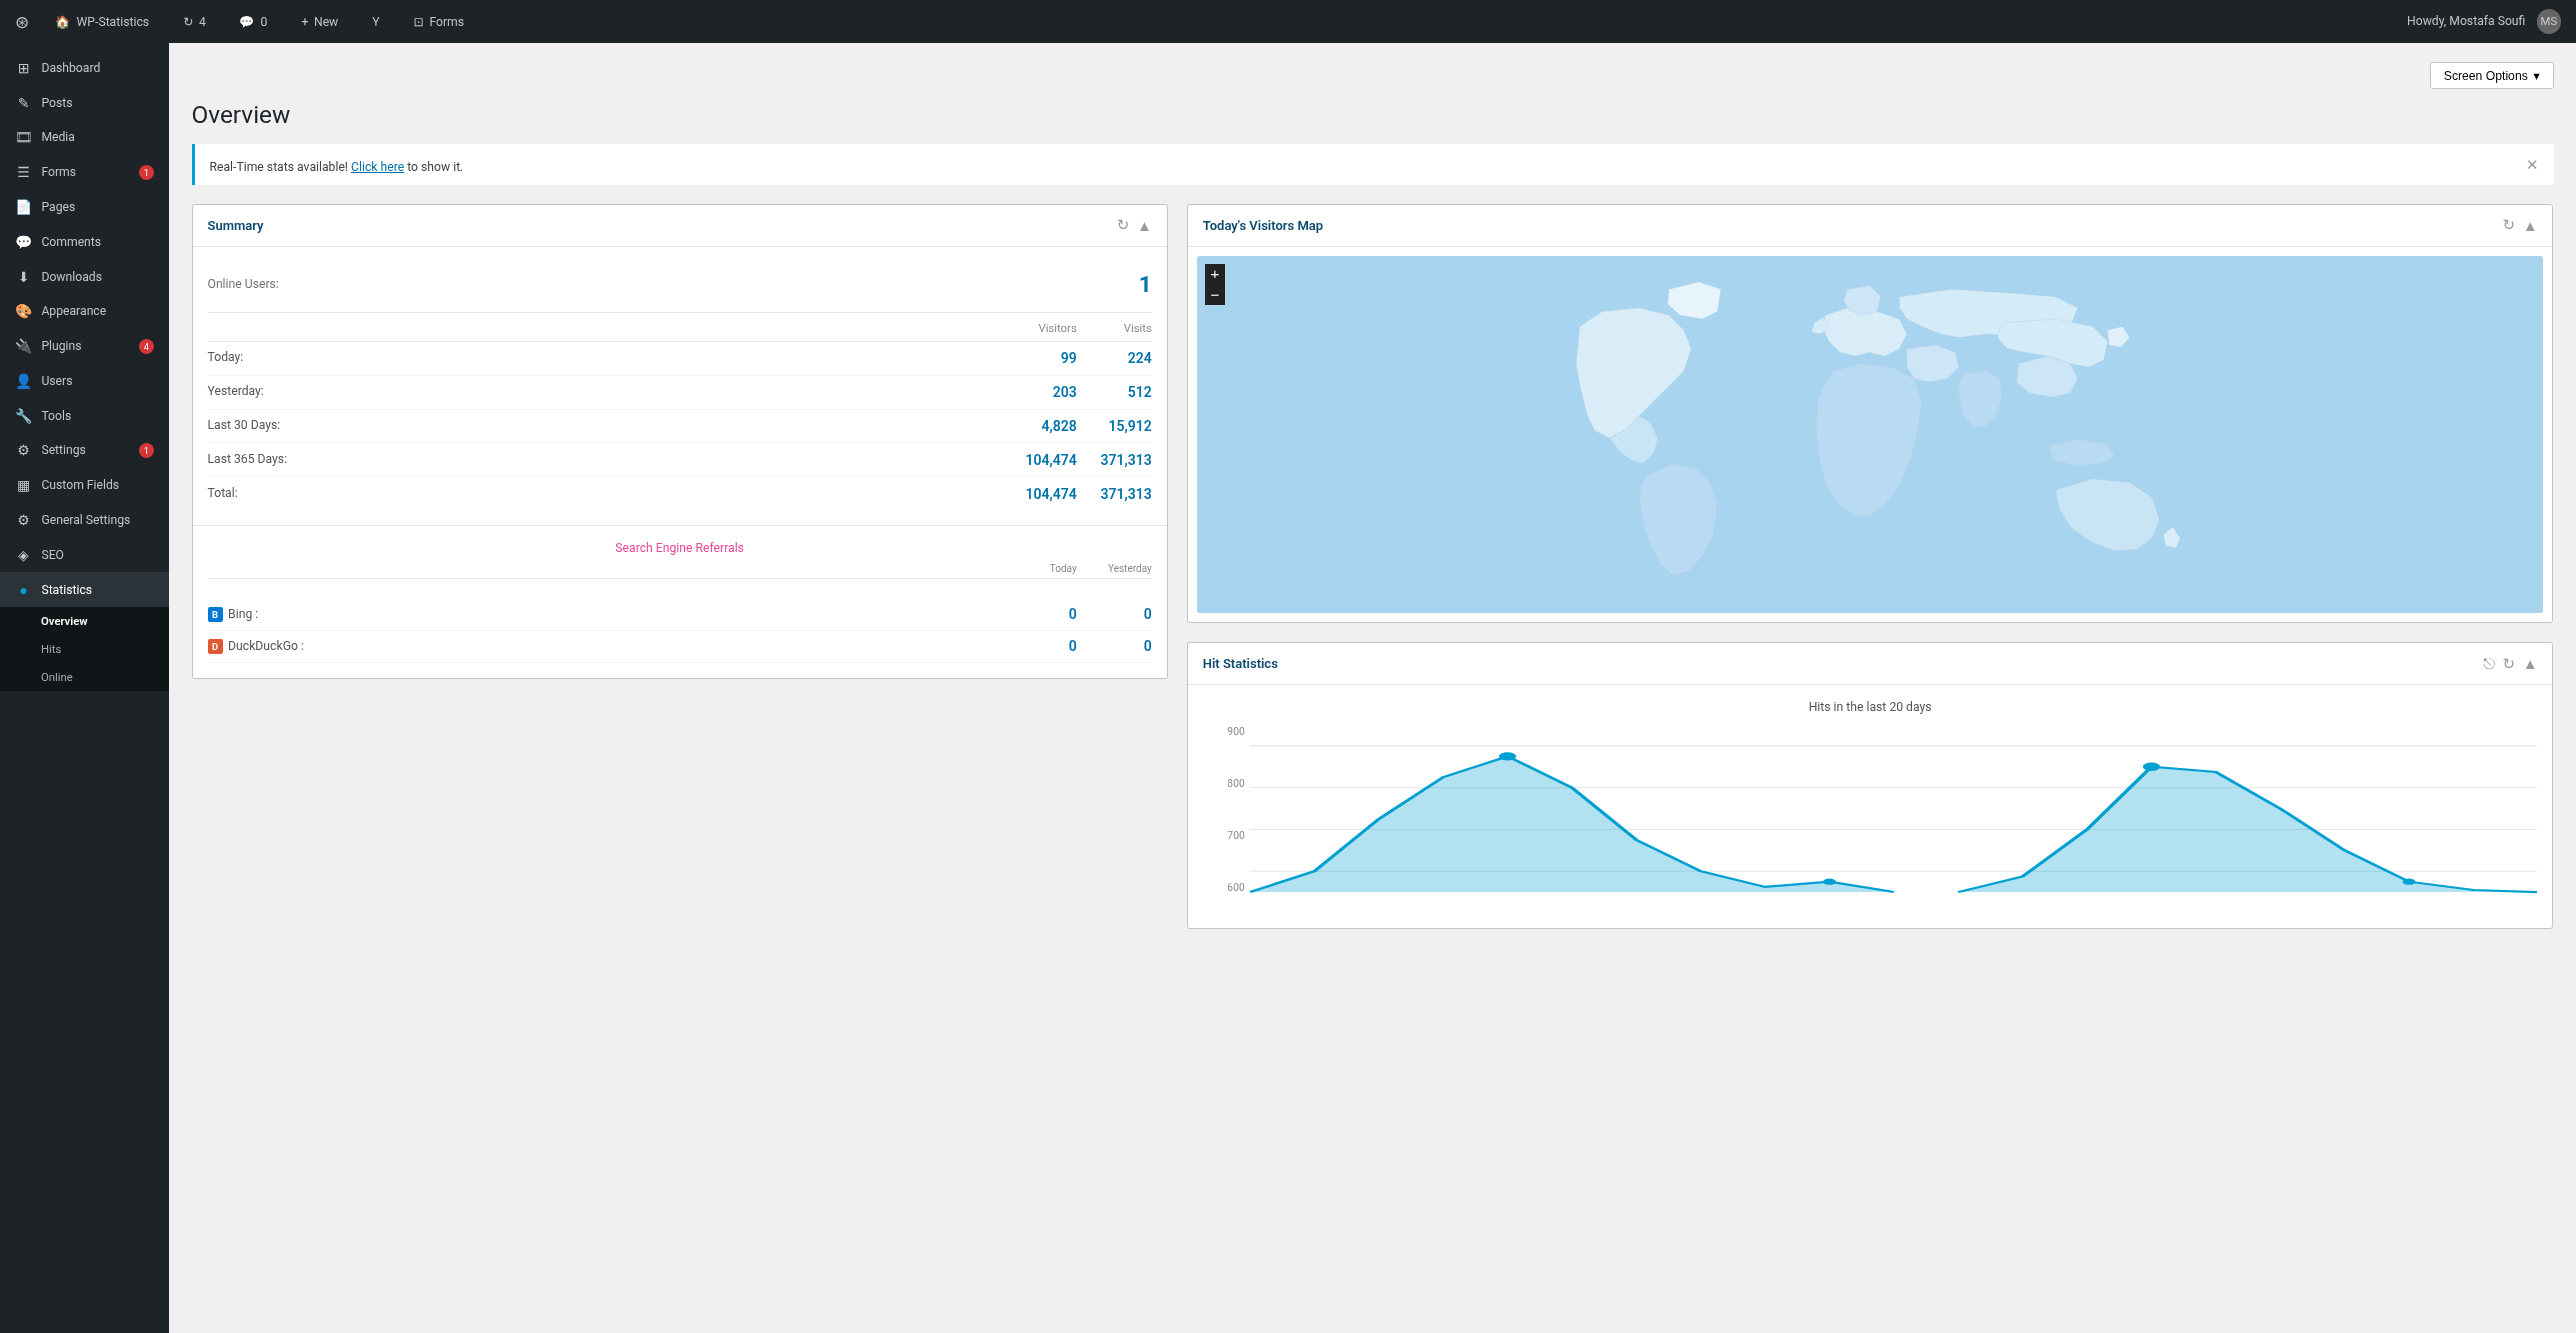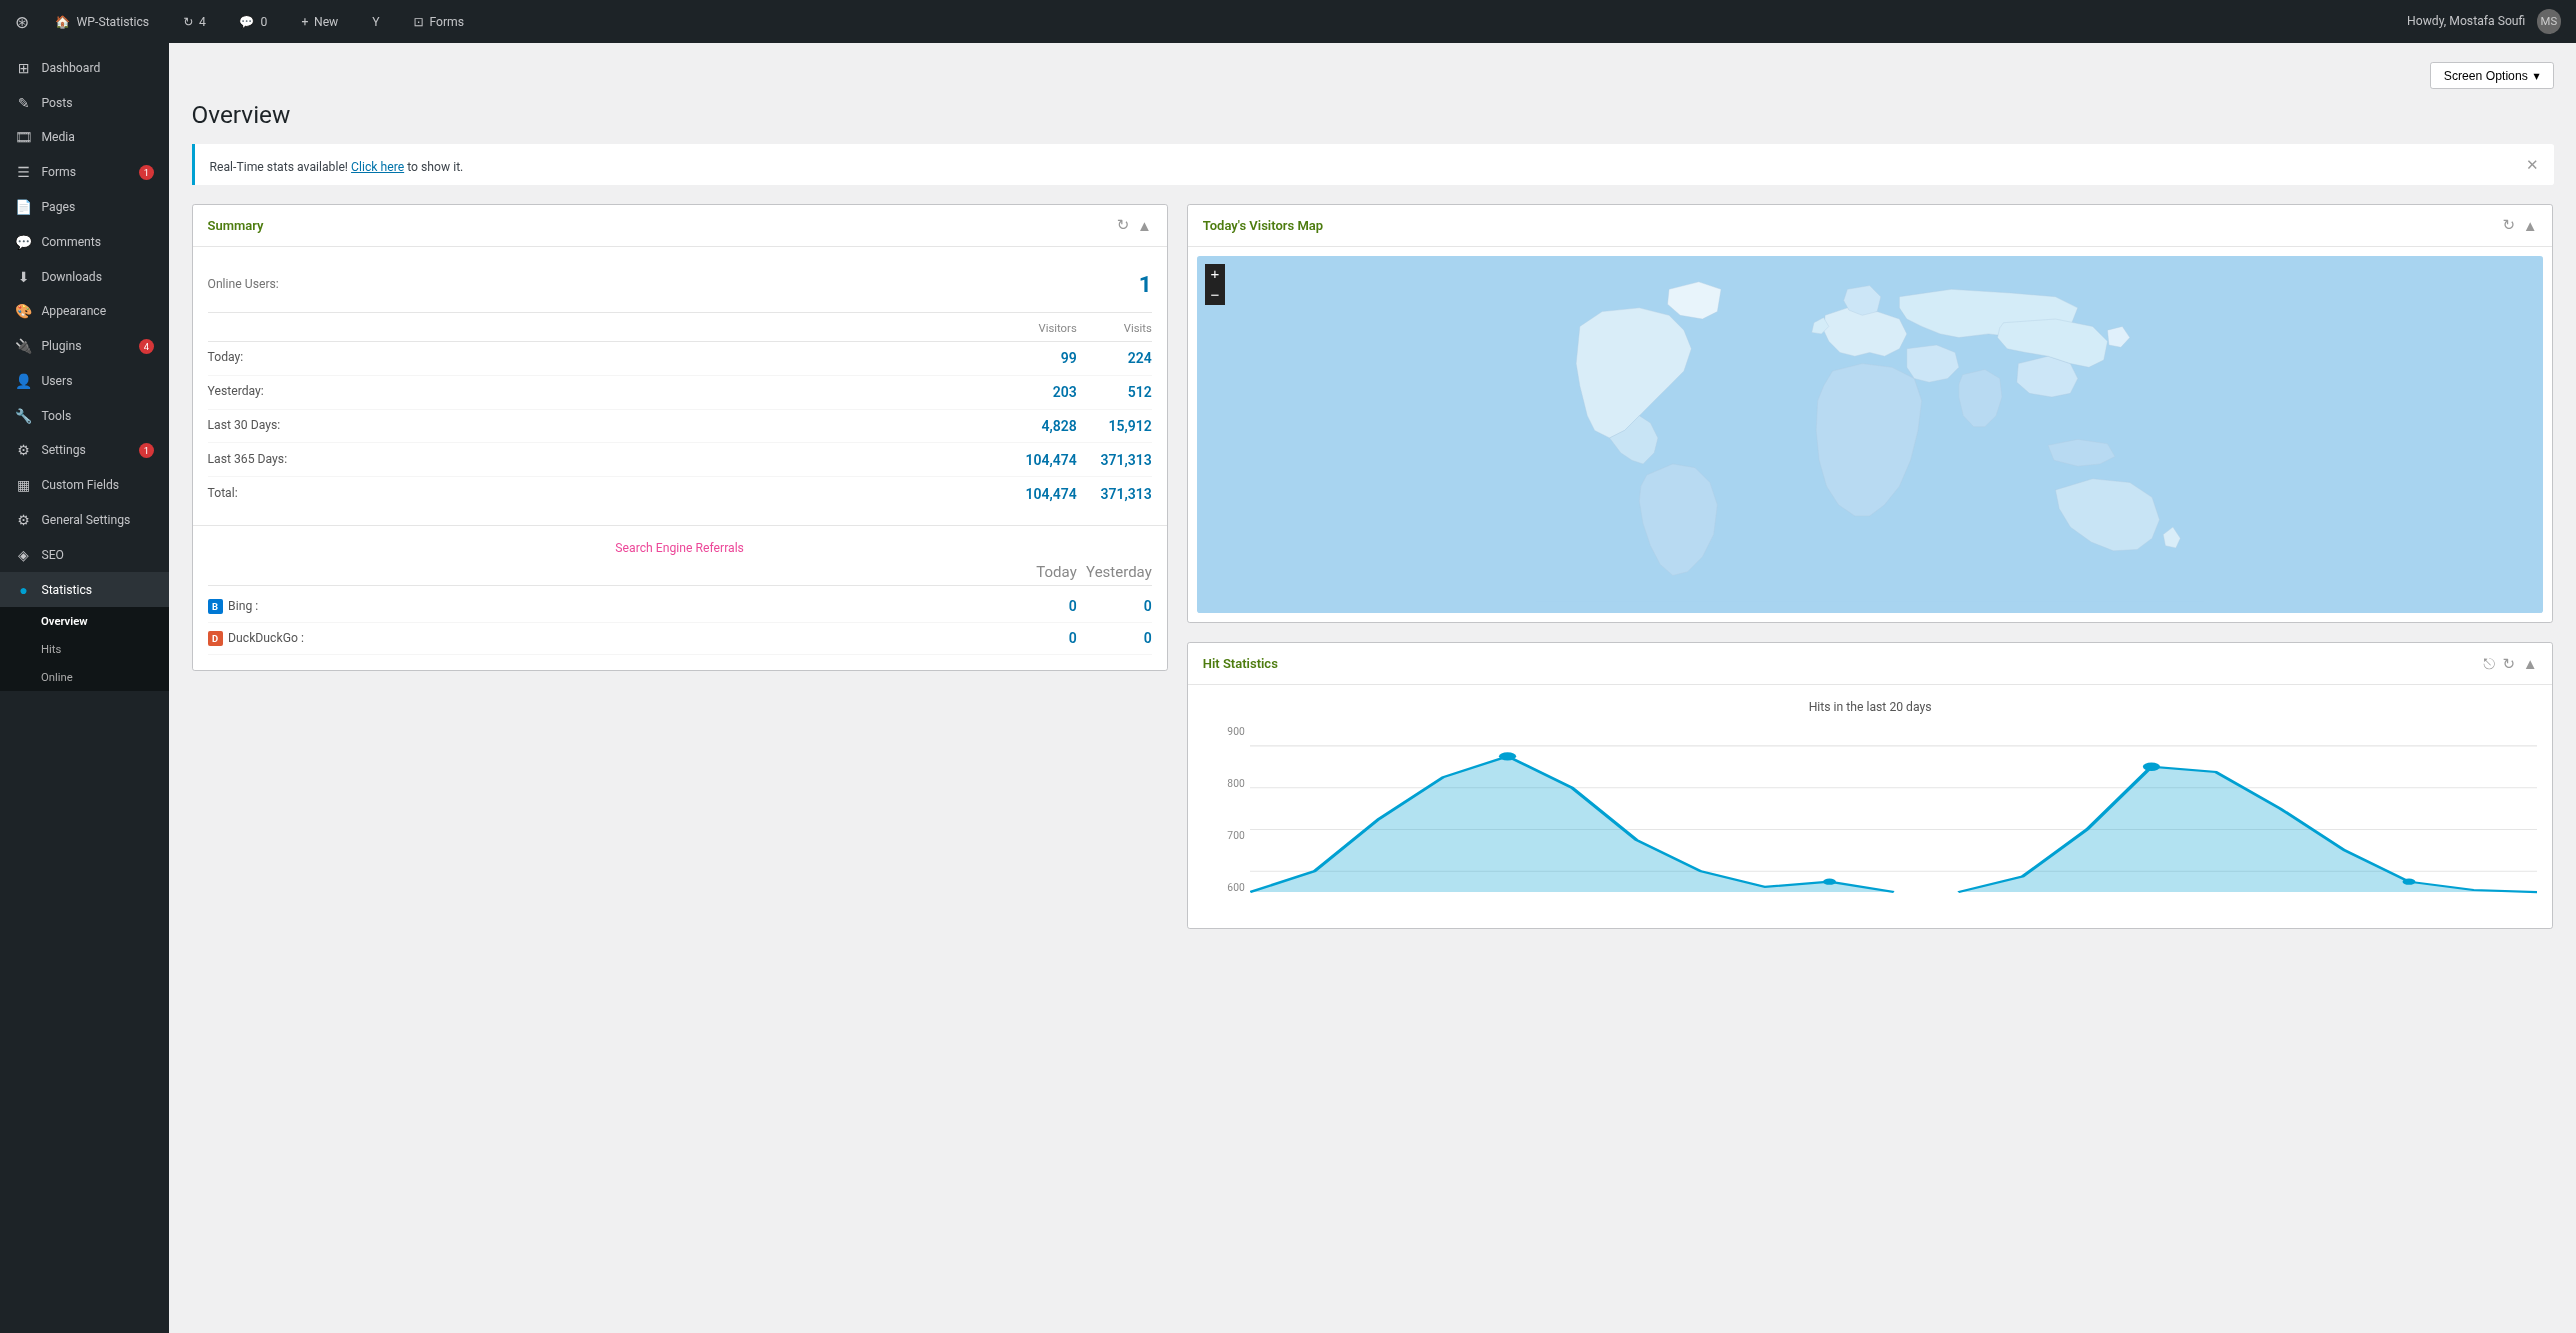--- a/index.html
+++ b/index.html
@@ -113,21 +113,21 @@
       border: 0.9px solid #c3c4c7;
       border-radius: 2.8px;
     }
     .widget-header {
       display: flex;
       align-items: center;
       justify-content: space-between;
       padding: 11.3px 15px;
       border-bottom: 0.9px solid #e5e5e5;
     }
-    .widget-title { font-size: 13px; font-weight: 600; color: #4d7c0f; }
+    .widget-title { font-size: 13px; font-weight: 600; color: #0c4a6e; }
     .widget-actions { display: flex; gap: 7.5px; align-items: center; }
     .widget-btn { background: none; border: none; cursor: pointer; color: #999; font-size: 15px; }
 
     
     .summary-body { padding: 15px; }
     .summary-val { color: #0073aa; font-size: 14px; font-weight: 600; }
     .summary-col-headers {
       display: grid;
       grid-template-columns: 1fr 75px 75px;
       text-align: right;
@@ -158,24 +158,24 @@
     .online-val { color: #0073aa; font-size: 22.5px; font-weight: 700; }
 
     
     .referrals-section { padding: 15px; border-top: 0.9px solid #e5e5e5; }
     .referrals-title { text-align: center; font-size: 12.2px; color: #ec4899; margin-bottom: 4px; }
     .referrals-col-headers {
       display: grid;
       grid-template-columns: 1fr 75px 75px;
       text-align: right;
       color: #888;
-      font-size: 15px;
+      font-size: 10px;
       padding: 3.8px 0;
       border-bottom: 0.9px solid #e5e5e5;
-      margin-bottom: 5px;
+      margin-bottom: 20px;
     }
     .referral-row {
       display: grid;
       grid-template-columns: 1fr 75px 75px;
       padding: 7.5px 0;
       border-bottom: 0.9px solid #f5f5f5;
       align-items: center;
       text-align: right;
     }
     .referral-engine { display: flex; align-items: center; gap: 5.6px; text-align: left; color: #555; }

